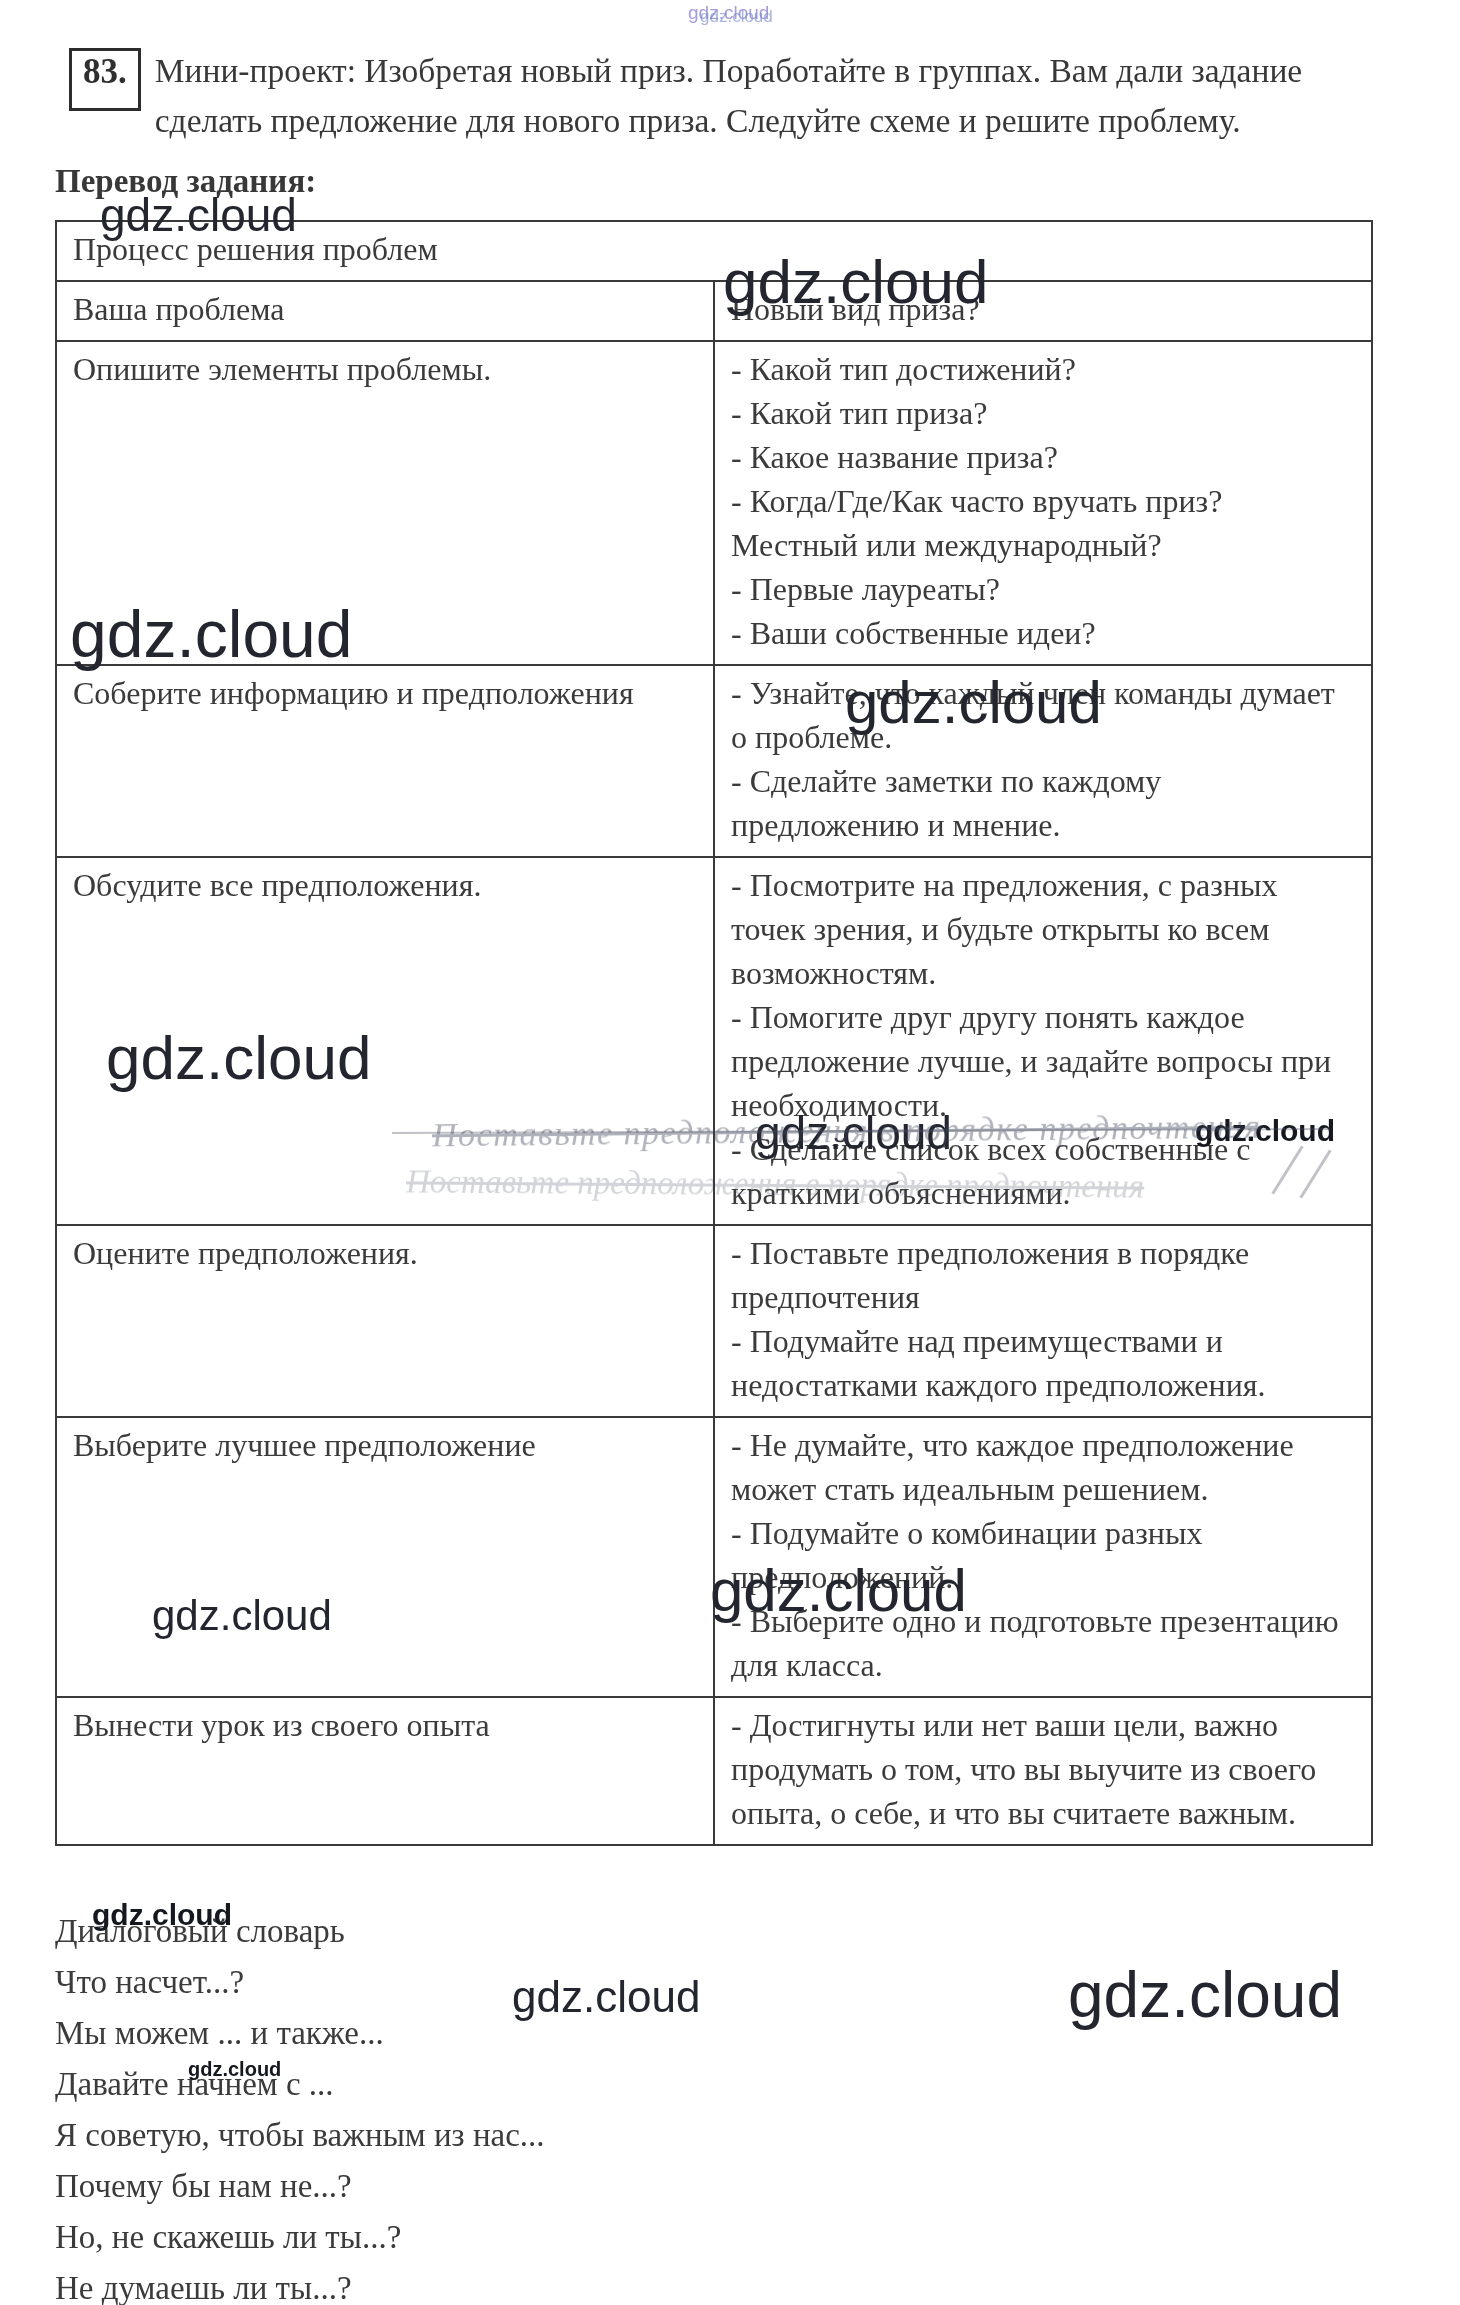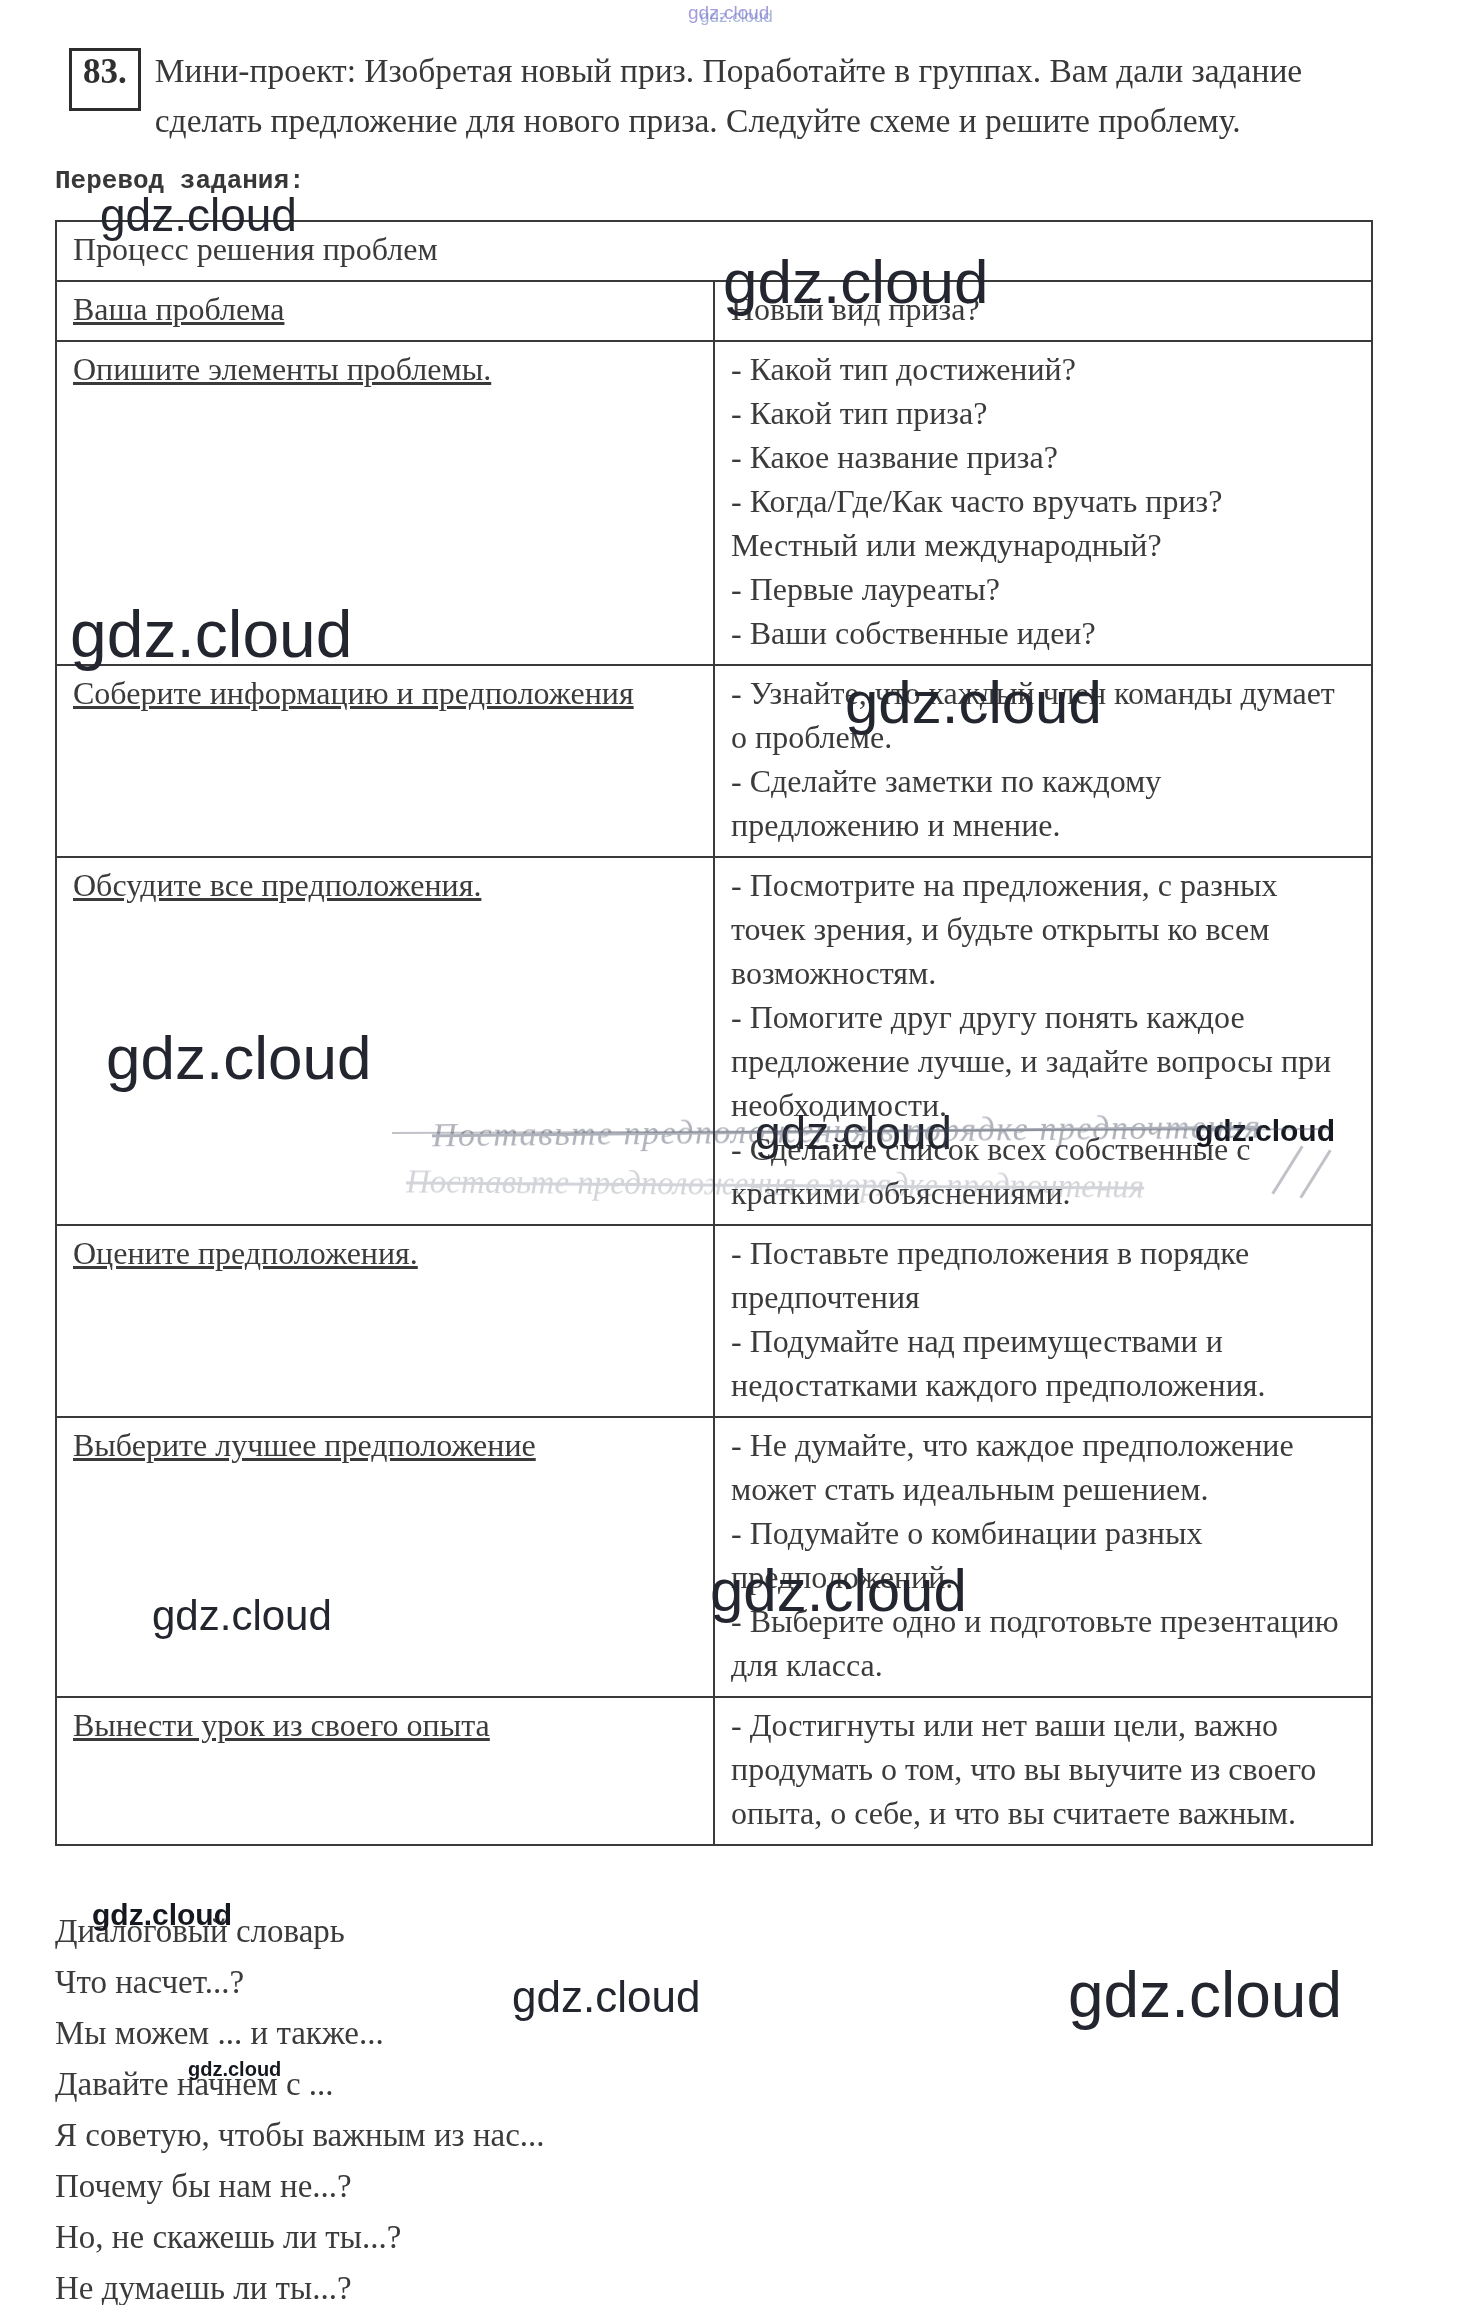--- a/index.html
+++ b/index.html
@@ -10,29 +10,29 @@
     font-family:"Liberation Serif", serif; color:#383838;
   }
   .content { position:absolute; left:55px; top:46px; width:1318px; }
 
   .task-number {
     float:left; border:3px solid #2d2d2d; font-weight:bold;
     font-size:35px; line-height:40px; padding:1px 11px 16px;
     margin:2px 14px 4px 14px; color:#2f2f2f;
   }
   .task-text { font-size:33.5px; line-height:50px; }
-  .translation-heading { font-weight:bold; font-size:26px; line-height:50px; margin-top:10px; clear:both;font-family:Liberation Mono, monospace; }
+  .translation-heading { font-weight:bold; font-size:33px; line-height:50px; margin-top:10px; clear:both; }
 
   table.process { border-collapse:collapse; width:1318px; margin-top:14px; table-layout:fixed; }
   table.process td {
     border:2px solid #3a3a3a; vertical-align:top;
     font-size:32px; line-height:44px; padding:5px 14px 9px 16px;
     color:#3b3b3b;
   }
-  td.cell-left  { width:342px; padding-right:70px;text-decoration:underline; }
+  td.cell-left  { width:342px; padding-right:70px; }
   td.header-cell { }
   .cell-line { }
 
   .vocab { margin-top:60px; font-size:33px; color:#3b3b3b; }
   .vocab-line { line-height:51px; }
 
   
   .wm {
     position:absolute; font-family:"Liberation Sans", sans-serif;
     color:#23262e; white-space:nowrap; pointer-events:none;

